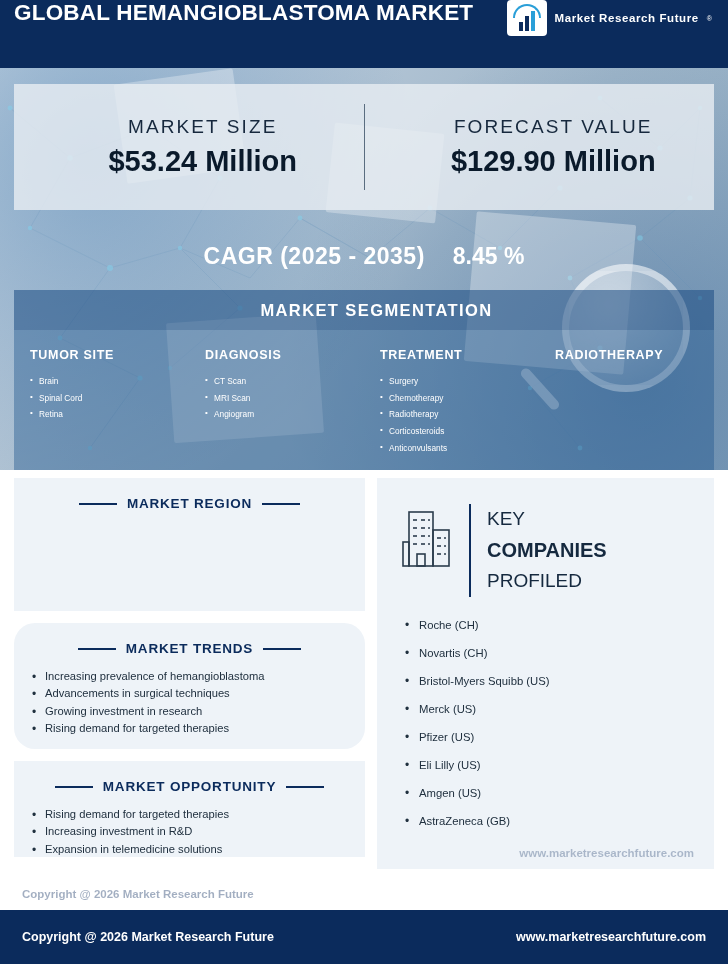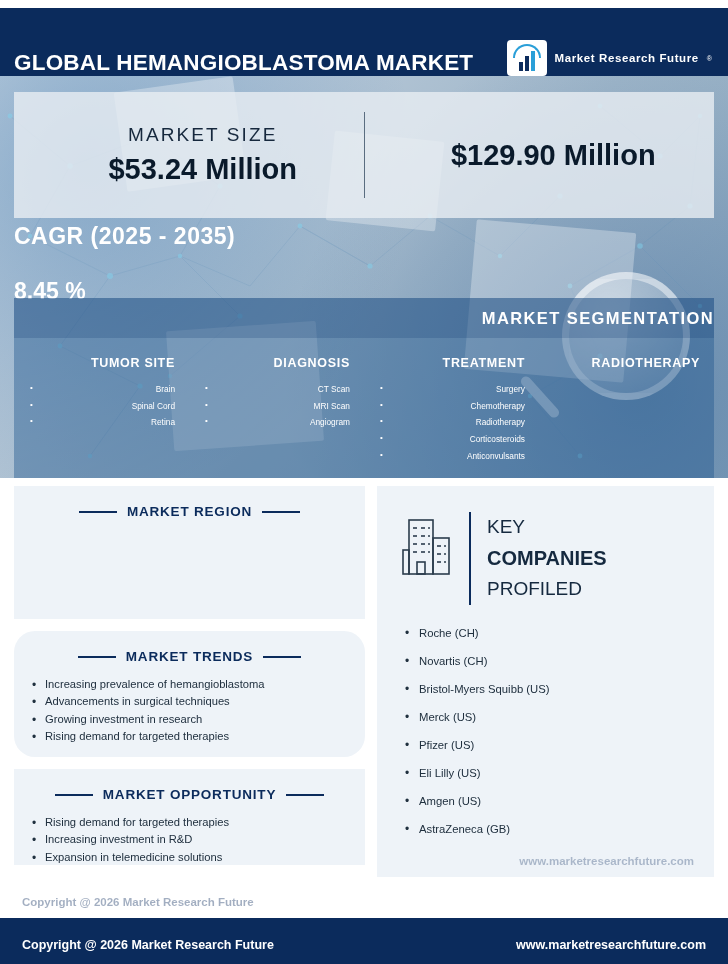--- a/index.html
+++ b/index.html
@@ -10,25 +10,24 @@
     overflow: hidden;
     position: relative;
   }
   .page { width: 728px; height: 964px; position: relative; }
 
   
   .header {
     height: 68px;
     background: #0b2b5c;
     display: flex;
-    align-items: flex-end;
+    align-items: flex-start;
     justify-content: space-between;
     padding: 0 16px 0 14px;
     position: relative;
-    margin-top: 8px;
   }
   .header-title {
     color: #ffffff;
     font-size: 22.5px;
     font-weight: bold;
     letter-spacing: 0.2px;
     text-transform: uppercase;
   }
   .logo-wrap { display: flex; align-items: center; gap: 8px; position: relative; }
   .logo-mark {
@@ -93,37 +92,37 @@
   .stat { flex: 1; text-align: center; padding-left: 28px; }
   .stat-label {
     font-size: 19px; color: #16283d; letter-spacing: 2.1px; font-weight: 500;
     margin-bottom: 7px;
   }
   .stat-value { font-size: 29px; color: #0a1a2b; font-weight: bold; }
   .stat-div { width: 1px; height: 86px; background: #5a6d80; }
 
   .cagr-row {
     position: absolute; left: 14px; top: 160px; width: 700px; height: 56px;
-    display: flex; align-items: flex-start; justify-content: center; gap: 28px; flex-direction: column;
+    display: flex; align-items: center; justify-content: center; gap: 28px;
   }
   .cagr-label { font-size: 23px; color: #ffffff; font-weight: bold; letter-spacing: 0.5px; }
   .cagr-value { font-size: 23px; color: #ffffff; font-weight: bold; }
 
   .seg-title-bar {
     position: absolute; left: 14px; top: 222px; width: 700px; height: 40px;
     background: rgba(26,75,130,0.55);
-    display: flex; align-items: center; justify-content: flex-end; padding-left: 25px;
+    display: flex; align-items: center; justify-content: center; padding-left: 25px;
   }
   .seg-title {
     color: #ffffff; font-size: 16.5px; font-weight: bold; letter-spacing: 1.4px;
   }
   .seg-body {
     position: absolute; left: 14px; top: 262px; width: 700px; height: 160px;
     background: rgba(30,86,140,0.42);
-    display: flex; padding: 18px 0 8px 0; text-align: right;
+    display: flex; padding: 18px 0 8px 0;
   }
   .seg-col { flex: 1; padding: 0 14px 0 16px; }
   .seg-col h4 {
     color: #ffffff; font-size: 12.5px; font-weight: bold; letter-spacing: 0.7px;
     margin-bottom: 14px;
   }
   .seg-col ul { list-style: none; }
   .seg-col li {
     color: #ffffff; font-size: 8.3px; line-height: 1.35; margin-bottom: 5.5px;
     position: relative; padding-left: 9px;
@@ -267,20 +266,21 @@
     <div class="hero-doc" style="left:470px;top:150px;width:160px;height:150px;transform:rotate(5deg);"></div>
     <div class="hero-magnifier"></div>
 
     <div class="stats-card">
       <div class="stat">
         <div class="stat-label">MARKET SIZE</div>
         <div class="stat-value">$53.24 Million</div>
       </div>
       <div class="stat-div"></div>
       <div class="stat">
+        <div class="stat-label">FORECAST VALUE</div>
         <div class="stat-value">$129.90 Million</div>
       </div>
     </div>
 
     <div class="cagr-row">
       <div class="cagr-label">CAGR (2025 - 2035)</div>
       <div class="cagr-value">8.45 %</div>
     </div>
 
     <div class="seg-title-bar">

